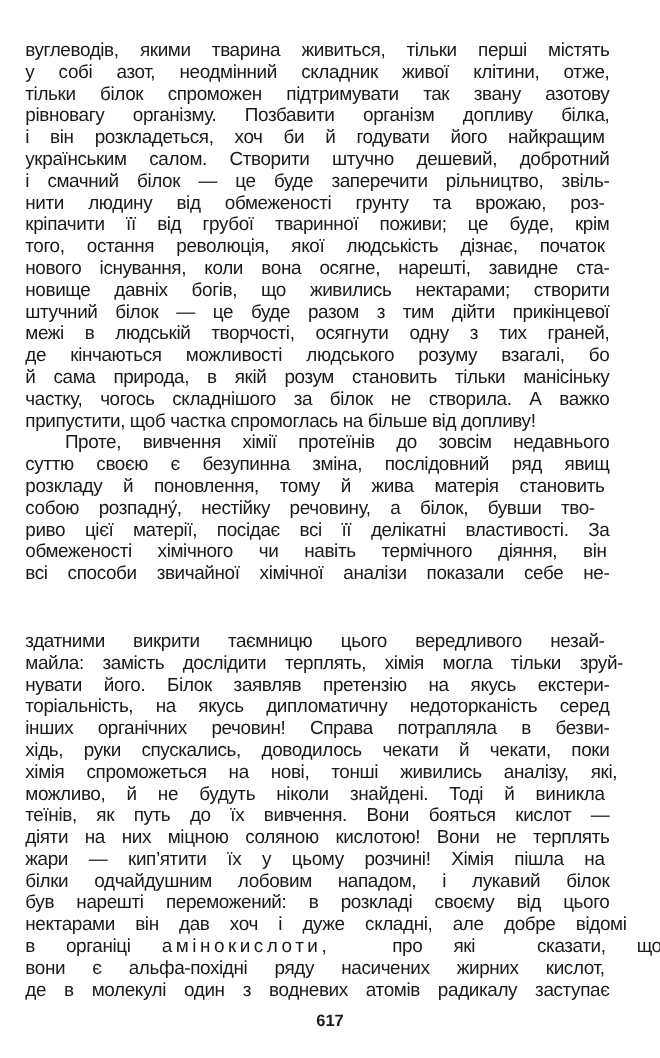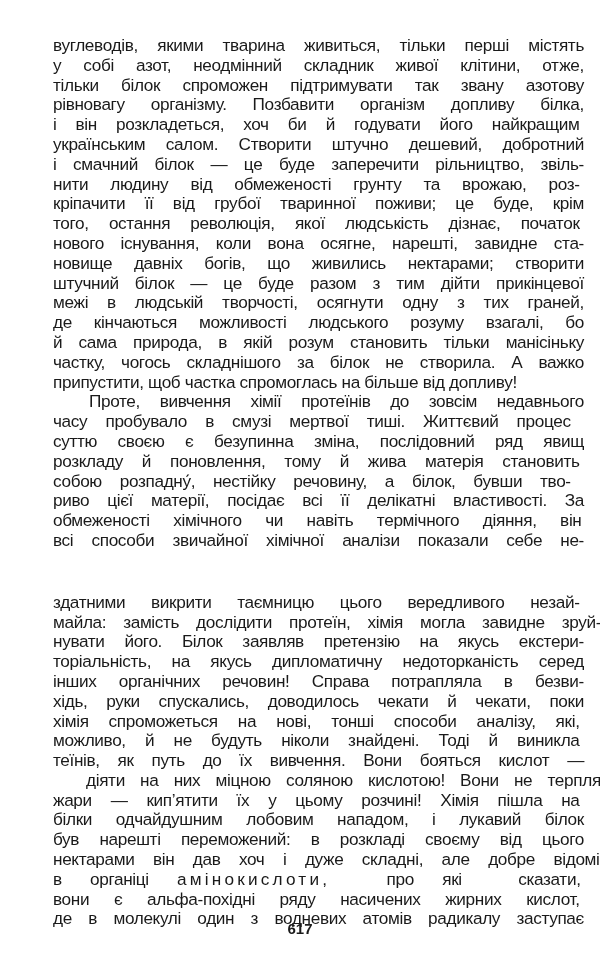--- a/index.html
+++ b/index.html
@@ -1,18 +1,18 @@
 <!DOCTYPE html>
 <html><head>
 <meta charset="utf-8">
 <style>
   html, body { margin: 0; padding: 0; background: #ffffff; }
   body { width: 600px; height: 962px; position: relative; overflow: hidden; }
   .page {
-    position: absolute; left: 53px; top: 36px; width: 531px;
+    position: absolute; left: 23px; top: 36px; width: 531px;
     font-family: "Liberation Sans Narrow", "Liberation Sans", sans-serif;
     color: #1a1a1a;
   }
   .line {
     height: 19.8px; line-height: 19.8px;
     font-size: 17.2px;
     white-space: nowrap;
     text-align: justify;
     text-align-last: justify;
     letter-spacing: -0.35px;
@@ -47,37 +47,36 @@
       <div class="line" style="word-spacing: 17.3021px; text-align-last: left;">новище давніх богів, що живились нектарами; створити</div>
       <div class="line" style="word-spacing: 11.7969px; text-align-last: left;">штучний білок — це буде разом з тим дійти прикінцевої</div>
       <div class="line" style="word-spacing: 14.5664px; text-align-last: left;">межі в людській творчості, осягнути одну з тих граней,</div>
       <div class="line" style="word-spacing: 17.5547px; text-align-last: left;">де кінчаються можливості людського розуму взагалі, бо</div>
       <div class="line" style="word-spacing: 11.9258px; text-align-last: left;">й сама природа, в якій розум становить тільки манісіньку</div>
       <div class="line" style="word-spacing: 11.7305px; text-align-last: left;">частку, чогось складнішого за білок не створила. А важко</div>
       <div class="line last">припустити, щоб частка спромоглась на більше від допливу!</div>
     </div>
   <div id="p2">
       <div class="line indent" style="word-spacing: 15.2292px; text-align-last: left;">Проте, вивчення хімії протеїнів до зовсім недавнього</div>
-      <div class="line" style="word-spacing: 13.6987px; text-align-last: left;">часу пробувало в смузі  мертвої тиші.  Життєвий  процес</div>
       <div class="line" style="word-spacing: 16.0804px; text-align-last: left;">суттю своєю є безупинна зміна, послідовний ряд явищ</div>
       <div class="line" style="word-spacing: 14.4732px; text-align-last: left;">розкладу й поновлення, тому й жива матерія  становить</div>
       <div class="line" style="word-spacing: 13.4062px; text-align-last: left;">собою розпадну́, нестійку  речовину, а  білок, бувши  тво-</div>
       <div class="line" style="word-spacing: 13.4824px; text-align-last: left;">риво цієї матерії, посідає всі її делікатні властивості. За</div>
       <div class="line" style="word-spacing: 19.1198px; text-align-last: left;">обмеженості хімічного чи  навіть термічного діяння, він</div>
       <div class="line" style="word-spacing: 13.7299px; text-align-last: left;">всі способи звичайної хімічної аналізи показали себе не-</div>
       <div class="line" style="word-spacing: 21.2937px; text-align-last: left; margin-top: 42px;">здатними викрити таємницю  цього вередливого незай-</div>
-      <div class="line" style="word-spacing: 12.4866px; text-align-last: left;">майла: замість дослідити протеїн, хімія могла завидне зруй-</div>
+      <div class="line" style="word-spacing: 12.4866px; text-align-last: left;">майла: замість дослідити терплять, хімія могла тільки зруй-</div>
       <div class="line" style="word-spacing: 15.4107px; text-align-last: left;">нувати його. Білок заявляв претензію на якусь екстери-</div>
       <div class="line" style="word-spacing: 16.0031px; text-align-last: left;">торіальність, на якусь дипломатичну недоторканість серед</div>
       <div class="line" style="word-spacing: 17.888px; text-align-last: left;">інших органічних речовин! Справа потрапляла в безви-</div>
       <div class="line" style="word-spacing: 14.3013px; text-align-last: left;">хідь, руки спускались, доводилось чекати й чекати, поки</div>
-      <div class="line" style="word-spacing: 15.5714px; text-align-last: left;">хімія спроможеться на нові, тонші способи  аналізу, які,</div>
+      <div class="line" style="word-spacing: 15.5714px; text-align-last: left;">хімія спроможеться на нові, тонші живились  аналізу, які,</div>
       <div class="line" style="word-spacing: 14.8066px; text-align-last: left;">можливо, й не будуть ніколи знайдені.  Тоді й виникла</div>
       <div class="line" style="word-spacing: 13.3802px; text-align-last: left;">теїнів, як путь до їх вивчення. Вони бояться кислот —</div>
-      <div class="line" style="word-spacing: 10.7754px; text-align-last: left; margin-left: 33px;">діяти на них міцною соляною кислотою! Вони не терплять</div>
+      <div class="line" style="word-spacing: 10.7754px; text-align-last: left;">діяти на них міцною соляною кислотою! Вони не терплять</div>
       <div class="line" style="word-spacing: 14.441px; text-align-last: left;">жари — кип’ятити їх у цьому розчині! Хімія  пішла на</div>
       <div class="line" style="word-spacing: 19.2266px; text-align-last: left;">білки одчайдушним лобовим нападом, і лукавий білок</div>
       <div class="line" style="word-spacing: 15.8438px; text-align-last: left;">був нарешті переможений: в розкладі своєму від цього</div>
       <div class="line" style="word-spacing: 14.0747px; text-align-last: left;">нектарами він дав хоч і дуже складні, але добре відомі</div>
       <div class="line" style="white-space: pre; word-spacing: 23.7839px; text-align-last: left;"><span>в органіці </span><span class="spaced">амінокислоти,</span><span>  про які  сказати, що</span></div>
       <div class="line" style="word-spacing: 20.2865px; text-align-last: left;">вони є альфа-похідні ряду насичених жирних  кислот,</div>
       <div class="line" style="word-spacing: 11.9453px; text-align-last: left;">де в молекулі один з водневих атомів радикалу заступає</div>
     </div>
 </div>
 

